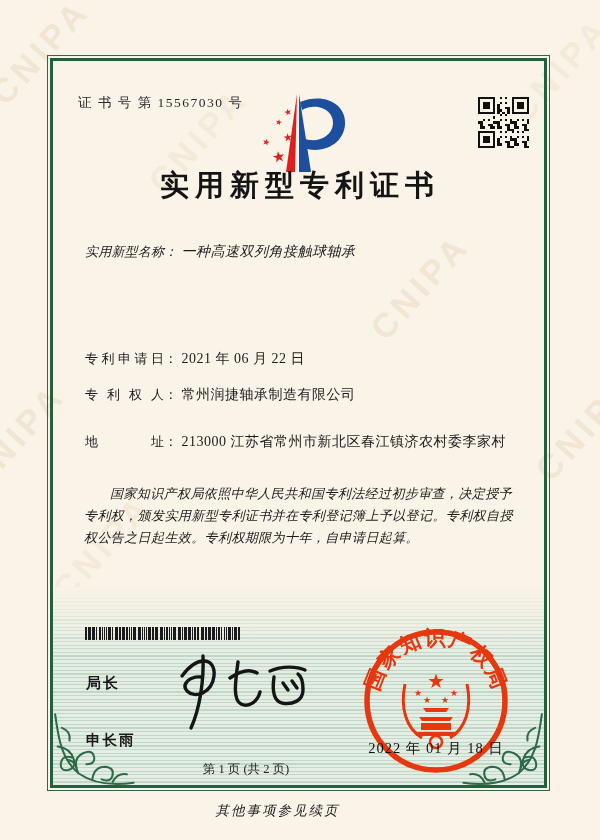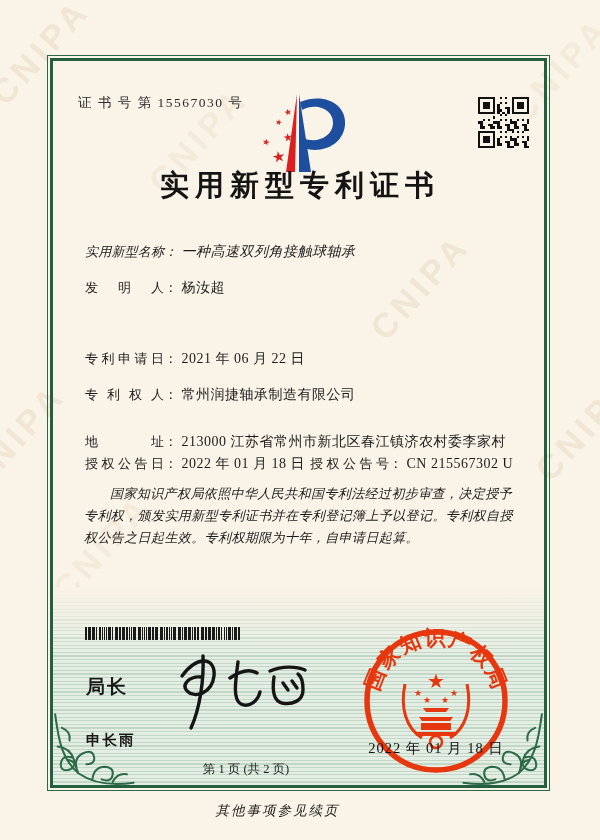--- a/index.html
+++ b/index.html
@@ -41,21 +41,21 @@
   .fvalue { font-size:14px; letter-spacing:0.5px; }
   .pair2 { position:absolute; left:225px; top:0; }
 
   .body-text { position:absolute; left:84px; top:483px; width:435px; font-size:13px;
                line-height:22px; font-style:italic; color:#1a1a1a; letter-spacing:0.4px; }
   .body-text p { text-indent:2em; }
 
   .barcode { position:absolute; left:85px; top:627px; width:158px; height:13px; }
 
   .signer-title { position:absolute; left:86px; top:674px; font-family:"Liberation Sans","DejaVu Sans",sans-serif;
-                  font-weight:bold; font-size:19px; color:#1a1a1a; letter-spacing:2px; }
+                  font-weight:bold; font-size:15px; color:#1a1a1a; letter-spacing:2px; }
   .signer-name  { position:absolute; left:86px; top:700px; font-family:"Liberation Sans","DejaVu Sans",sans-serif;
                   font-weight:bold; font-size:14.5px; color:#1a1a1a; letter-spacing:2px;margin-top:31px; }
   .signature { position:absolute; left:168px; top:646px; width:148px; height:88px; }
 
   .seal { position:absolute; left:361px; top:626px; width:150px; height:150px; }
   .seal-date { position:absolute; left:358px; top:739px; width:156px; text-align:center;
                font-size:14.5px; color:#121212; letter-spacing:1px; z-index:6; }
 
   .page-info { position:absolute; left:0; top:761px; width:492px; text-align:center; font-size:12.5px; color:#222; }
   .cont-note { position:absolute; left:0; top:802px; width:555px; text-align:center;
@@ -217,37 +217,28 @@
       <rect x="0" y="14" width="7" height="7" fill="#111"></rect>
       <rect x="1" y="15" width="5" height="5" fill="#faf3e7"></rect>
       <rect x="2" y="16" width="3" height="3" fill="#111"></rect>
     </svg>
 
   <div class="title">实用新型专利证书</div>
 
   <div class="field-row" style="top:243px;font-style:italic;">
     <span class="flabel">实用新型名称</span><span class="fcolon">：</span><span class="fvalue">一种高速双列角接触球轴承</span>
   </div>
-  <div class="field-row" style="top:279px;">
-    <span class="flabel">发明人</span><span class="fcolon">：</span><span class="fvalue">杨汝超</span>
-  </div>
   <div class="field-row" style="top:350px;">
     <span class="flabel">专利申请日</span><span class="fcolon">：</span><span class="fvalue">2021 年 06 月 22 日</span>
   </div>
   <div class="field-row" style="top:386px;">
     <span class="flabel">专利权人</span><span class="fcolon">：</span><span class="fvalue">常州润捷轴承制造有限公司</span>
   </div>
   <div class="field-row" style="top:421px;margin-top:12px;">
     <span class="flabel">地址</span><span class="fcolon">：</span><span class="fvalue">213000 江苏省常州市新北区春江镇济农村委李家村</span>
-  </div>
-  <div class="field-row" style="top:455px; width:435px;">
-    <span class="flabel">授权公告日</span><span class="fcolon">：</span><span class="fvalue">2022 年 01 月 18 日</span>
-    <span class="pair2">
-      <span class="flabel">授权公告号</span><span class="fcolon">：</span><span class="fvalue">CN 215567302 U</span>
-    </span>
   </div>
 
   <div class="body-text">
     <p>国家知识产权局依照中华人民共和国专利法经过初步审查，决定授予专利权，颁发实用新型专利证书并在专利登记簿上予以登记。专利权自授权公告之日起生效。专利权期限为十年，自申请日起算。</p>
   </div>
 
   <svg class="barcode" viewBox="0 0 158 13" preserveAspectRatio="none" id="barcode-svg" shape-rendering="crispEdges">
       <rect x="0" y="0" width="2" height="13" fill="#1a1a1a"></rect>
       <rect x="3.15" y="0" width="3" height="13" fill="#1a1a1a"></rect>
       <rect x="7.300000000000001" y="0" width="3" height="13" fill="#1a1a1a"></rect>

